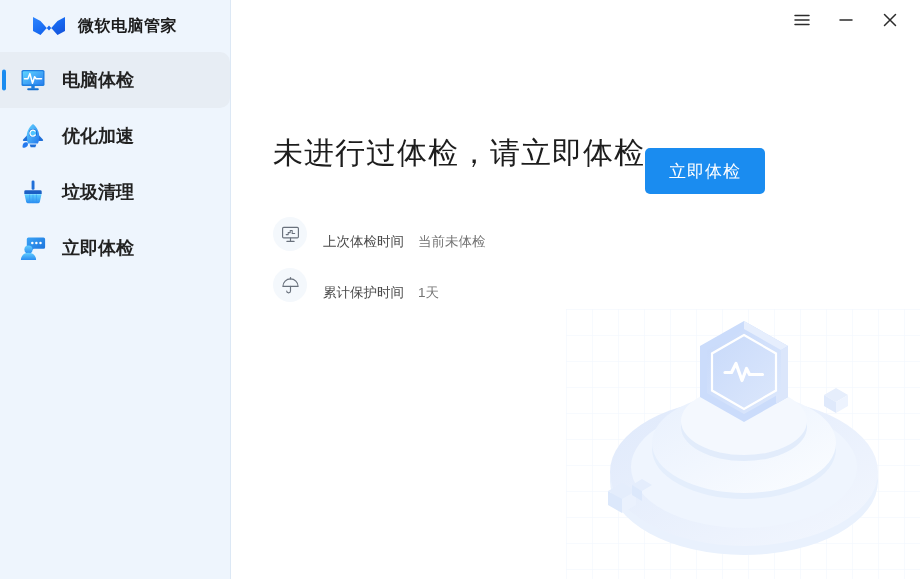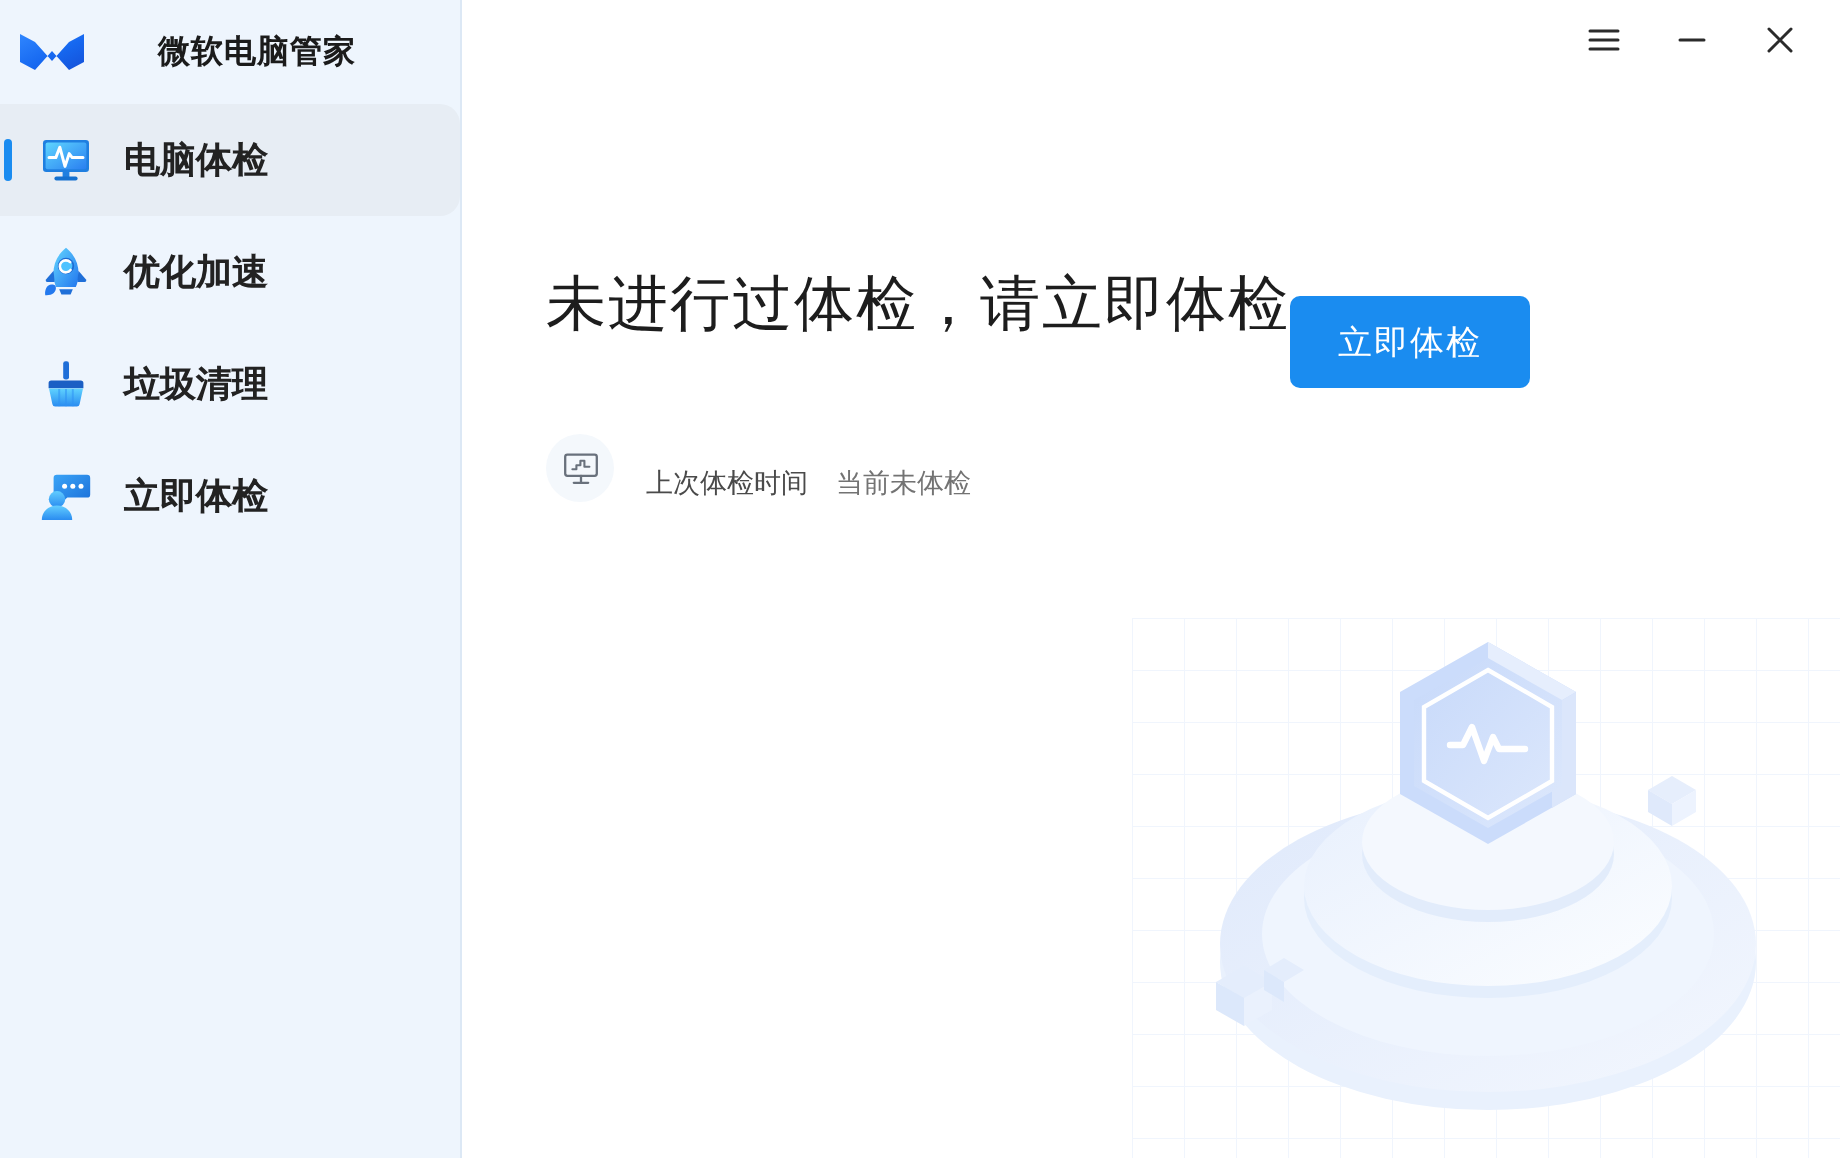--- a/index.html
+++ b/index.html
@@ -29,23 +29,22 @@
     height: 579px;
     background: #eef5fd;
     flex: 0 0 231px;
     box-sizing: border-box;
     border-right: 1px solid #dce8f5;
   }
   .brand {
     height: 52px;
     display: flex;
     align-items: center;
-    padding-left: 9px;
+    padding-left: 32px;
     box-sizing: border-box;
-    gap: 24px;
   }
   .brand-logo {
     width: 34px;
     height: 24px;
     flex: 0 0 34px;
     display: block;
   }
   .brand-title {
     margin-left: 12px;
     font-size: 16px;
@@ -411,17 +410,28 @@
           <svg width="19" height="19" viewBox="0 0 19 19" aria-hidden="true">
             <rect x="1.6" y="2.3" width="15.8" height="10.6" rx="1.1" fill="none" stroke="#69717c" stroke-width="1.15"></rect>
             <path d="M5.2 9.6 h2 v-2 h2 v-2.2 h2 v3 h2.5" fill="none" stroke="#69717c" stroke-width="1.05" stroke-linejoin="round" stroke-linecap="round"></path>
             <path d="M9.5 13 v3.2 M5.9 16.4 h7.2" stroke="#69717c" stroke-width="1.15" stroke-linecap="round"></path>
           </svg>
         </span>
         <span class="info-label">上次体检时间</span>
         <span class="info-value">当前未体检</span>
       </div>
 
+      <div class="info-row">
+        <span class="info-icon-wrap">
+          <svg width="19" height="19" viewBox="0 0 19 19" aria-hidden="true">
+            <path d="M1.9 10.4 C1.9 6.1 5.3 2.9 9.5 2.9 s7.6 3.2 7.6 7.5 Z" fill="none" stroke="#69717c" stroke-width="1.15" stroke-linejoin="round"></path>
+            <path d="M9.5 2.9 V1.5" stroke="#69717c" stroke-width="1.1" stroke-linecap="round"></path>
+            <path d="M9.5 10.4 v4.6 a1.9 1.9 0 0 1-3.8 0" fill="none" stroke="#69717c" stroke-width="1.15" stroke-linecap="round"></path>
+          </svg>
+        </span>
+        <span class="info-label">累计保护时间</span>
+        <span class="info-value">1天</span>
+      </div>
 
     </div>
 
   </main>
 </div>
 
 </body></html>

